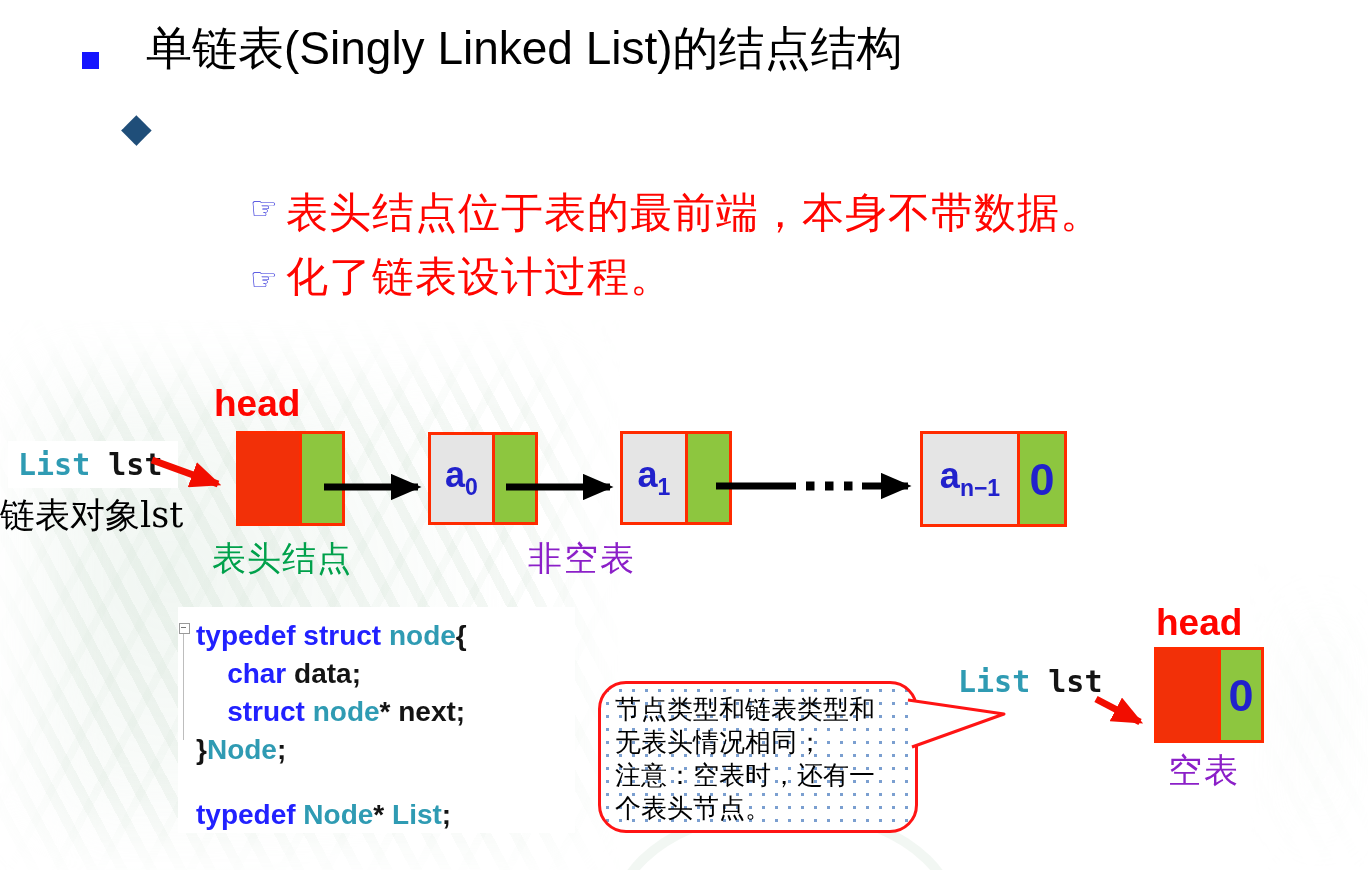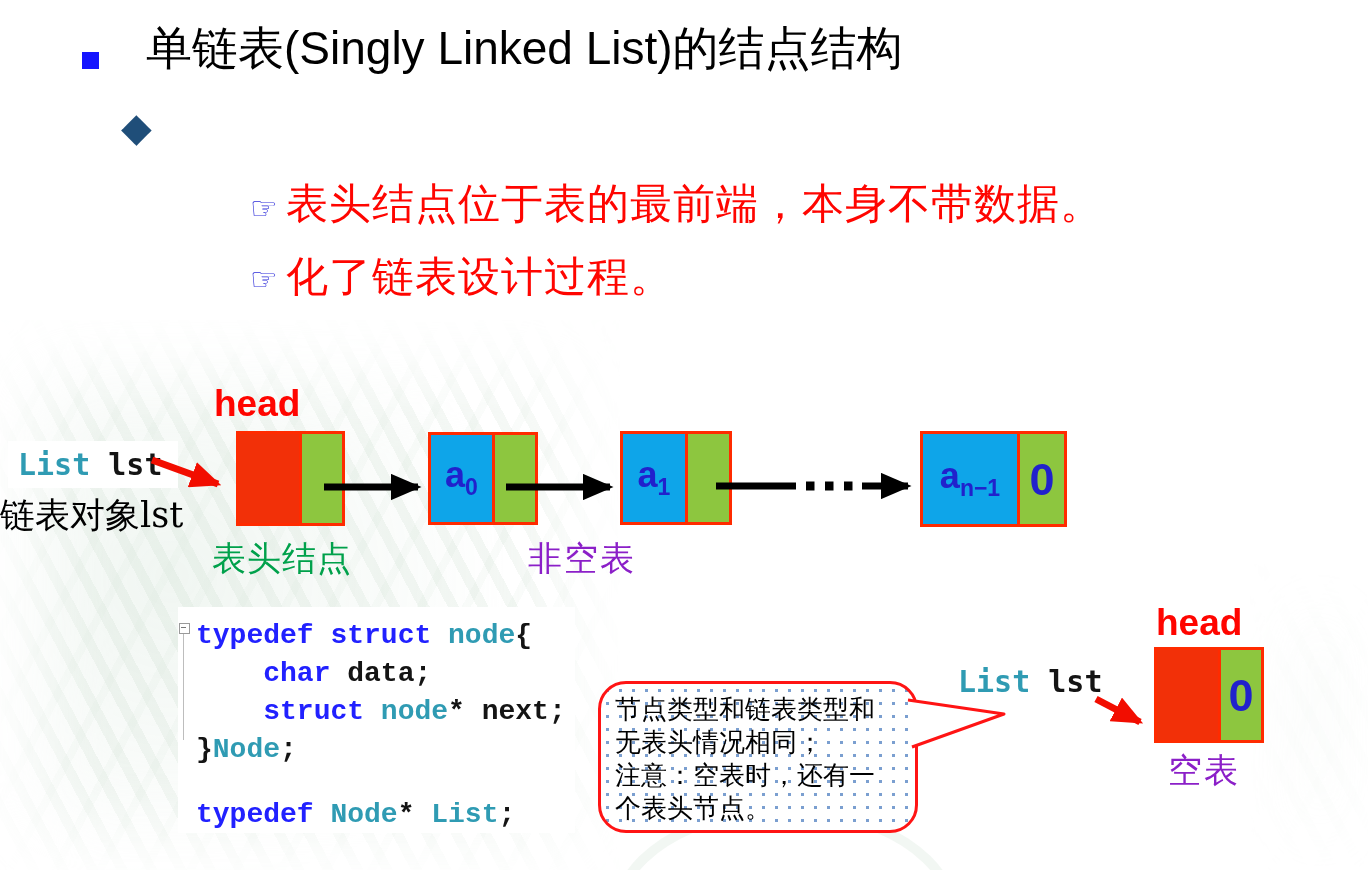--- a/index.html
+++ b/index.html
@@ -21,39 +21,39 @@
   
   .title-bullet{width:17px;height:17px;background:#1414ff;}
   .title-text{font-size:46px;line-height:1.15;font-weight:500;color:#000;white-space:nowrap;}
   .diamond{color:#1f4e79;font-size:40px;line-height:1;}
   .subtitle-text{font-size:41px;letter-spacing:2px;color:#000;white-space:nowrap;}
   .hand{color:#2b2bd9;font-size:31px;line-height:1;}
   .red-line{font-size:42px;line-height:56px;letter-spacing:1px;color:#ff0500;white-space:nowrap;}
 
   
   .lnode{position:absolute;display:flex;gap:3px;border:3px solid #ff2b00;background:#ff2b00;box-sizing:border-box;}
-  .cell-data{background:#0ea5e9;display:flex;align-items:center;justify-content:center;}
+  .cell-data{background:#e5e5e5;display:flex;align-items:center;justify-content:center;}
   .cell-data.red-fill{background:#f23008;}
   .cell-ptr{background:#8dc63f;display:flex;align-items:center;justify-content:center;}
   .aval{font-weight:bold;font-size:36px;color:#2121cc;line-height:1;}
   .aval sub{font-size:23px;font-weight:bold;}
   .zero{font-size:45px;font-weight:bold;color:#2121cc;line-height:1;}
 
   .head-label{font-size:37px;font-weight:600;color:#ff0500;white-space:nowrap;}
   .lst-box{background:#ffffff;display:flex;align-items:center;padding:6px 10px;}
   .code-teal{color:#2f9bb3;}
   .code-black{color:#141414;}
   .caption-green{font-size:34px;letter-spacing:1px;color:#00a14b;white-space:nowrap;}
   .caption-purple{font-size:34px;letter-spacing:2px;color:#8b1fc8;white-space:nowrap;}
   .lst-caption{font-size:35px;color:#000;white-space:nowrap;}
 
   
   .code-panel{position:absolute;left:178px;top:607px;width:397px;height:226px;background:#ffffff;
               padding:10px 0 0 18px;box-sizing:border-box;}
-  .code-line{font-family:Liberation Mono, monospace;font-weight:bold;font-size:28px;line-height:38px;white-space:pre;}
+  .code-line{font-family:Liberation Sans, sans-serif;font-weight:bold;font-size:28px;line-height:38px;white-space:pre;}
   .code-line.blank{height:27px;}
   .tk-kw{color:#2121ff;}
   .tk-ty{color:#2f9bb3;}
   .tk-pl{color:#141414;}
   .fold-box{position:absolute;left:179px;top:623px;width:9px;height:9px;border:1px solid #9a9a9a;background:#fff;}
   .fold-box::after{content:"";position:absolute;left:1px;top:3px;width:5px;height:1px;background:#777;}
   .fold-line{position:absolute;left:183px;top:634px;width:1px;height:106px;background:#bdbdbd;}
 
   
   .bubble{position:absolute;left:598px;top:681px;width:320px;height:152px;box-sizing:border-box;
@@ -72,21 +72,21 @@
   <div class="bg-circuit abs" style="left:-20px;top:320px;width:640px;height:570px;"></div>
   <div class="bg-circuit abs" style="left:1250px;top:560px;width:140px;height:330px;opacity:.3;"></div>
   <div class="bg-arc" style="left:610px;top:805px;width:330px;height:210px;"></div>
 
   <div class="abs title-bullet" style="left:82px;top:52px;"></div>
   <div class="abs title-text" style="left:146px;top:22px;">单链表(Singly Linked List)的结点结构</div>
 
   <div class="abs diamond" style="left:121px;top:107px;">◆</div>
 
   <div class="abs hand" style="left:250px;top:193px;">☞</div>
-  <div class="abs" style="left:286px;top:176px;">
+  <div class="abs" style="left:286px;top:185px;">
     <div class="red-line kai">表头结点位于表的最前端，本身不带数据。</div>
   </div>
 
   <div class="abs hand" style="left:250px;top:264px;">☞</div>
   <div class="abs" style="left:286px;top:249px;">
     <div class="red-line kai">化了链表设计过程。</div>
   </div>
 
   <div class="abs head-label" style="left:214px;top:383px;">head</div>
 

